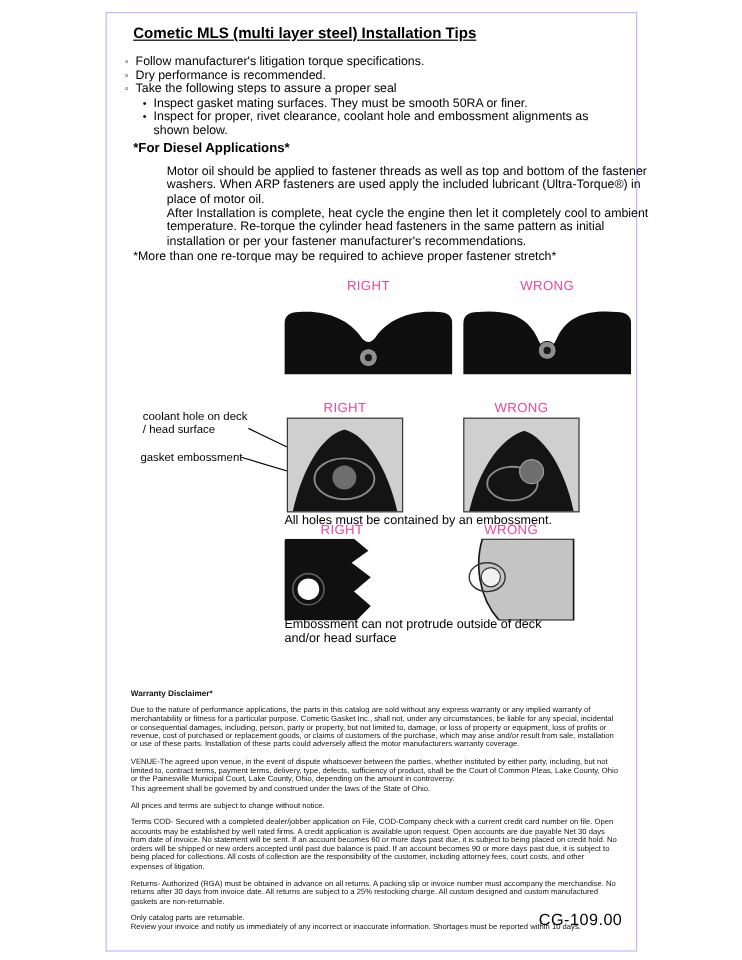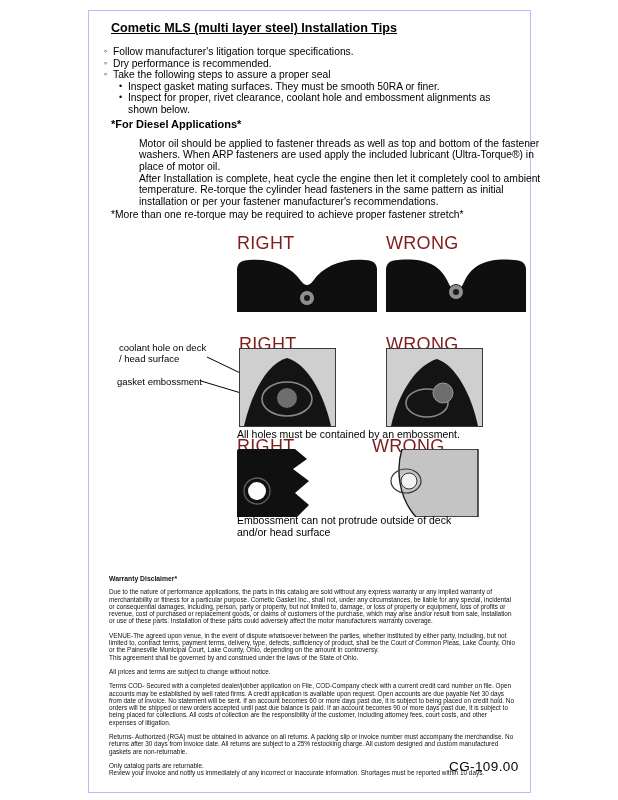--- a/index.html
+++ b/index.html
@@ -18,21 +18,21 @@
   }
   .bullets{position:absolute;left:15px;top:35px;font-size:10.3px;line-height:11.6px;width:414px;}
   .li{display:flex;}
   .mk{width:9px;flex:0 0 9px;font-size:9px;line-height:11.6px;}
   .l2{margin-left:15px;}
   .heading{position:absolute;left:22px;top:107px;font-size:11px;font-weight:bold;}
   .para{position:absolute;left:38px;width:404px;font-size:10.3px;line-height:11.4px;margin-left:12px;}
   .p1{top:127px;}
   .p2{top:162px;}
   .note{position:absolute;left:22px;top:198px;font-size:10.3px;}
-  .rw-label{position:absolute;font-size:18px;color:#7f1d1d;letter-spacing:.3px;}
+  .rw-label{position:absolute;font-size:11px;color:#ec4899;text-align:center;letter-spacing:.3px;}
   .panel{position:absolute;line-height:0;}
   .panel svg{display:block;}
   .bordered{border:1px solid #3a3a3a;background:#cfcfcf;}
   .cap{position:absolute;font-size:10.5px;line-height:12px;}
   .figlabel{position:absolute;font-size:9.5px;line-height:10.6px;}
   .leader{position:absolute;left:18px;top:328px;pointer-events:none;}
   .warranty{position:absolute;left:20px;top:564px;width:406px;font-size:6.4px;line-height:7.3px;color:#111;}
   .warranty .wh{font-weight:bold;font-size:6.8px;margin-bottom:6px;}
   .warranty .wp{margin-bottom:7px;}
   .warranty .wp0{margin-bottom:0;}

